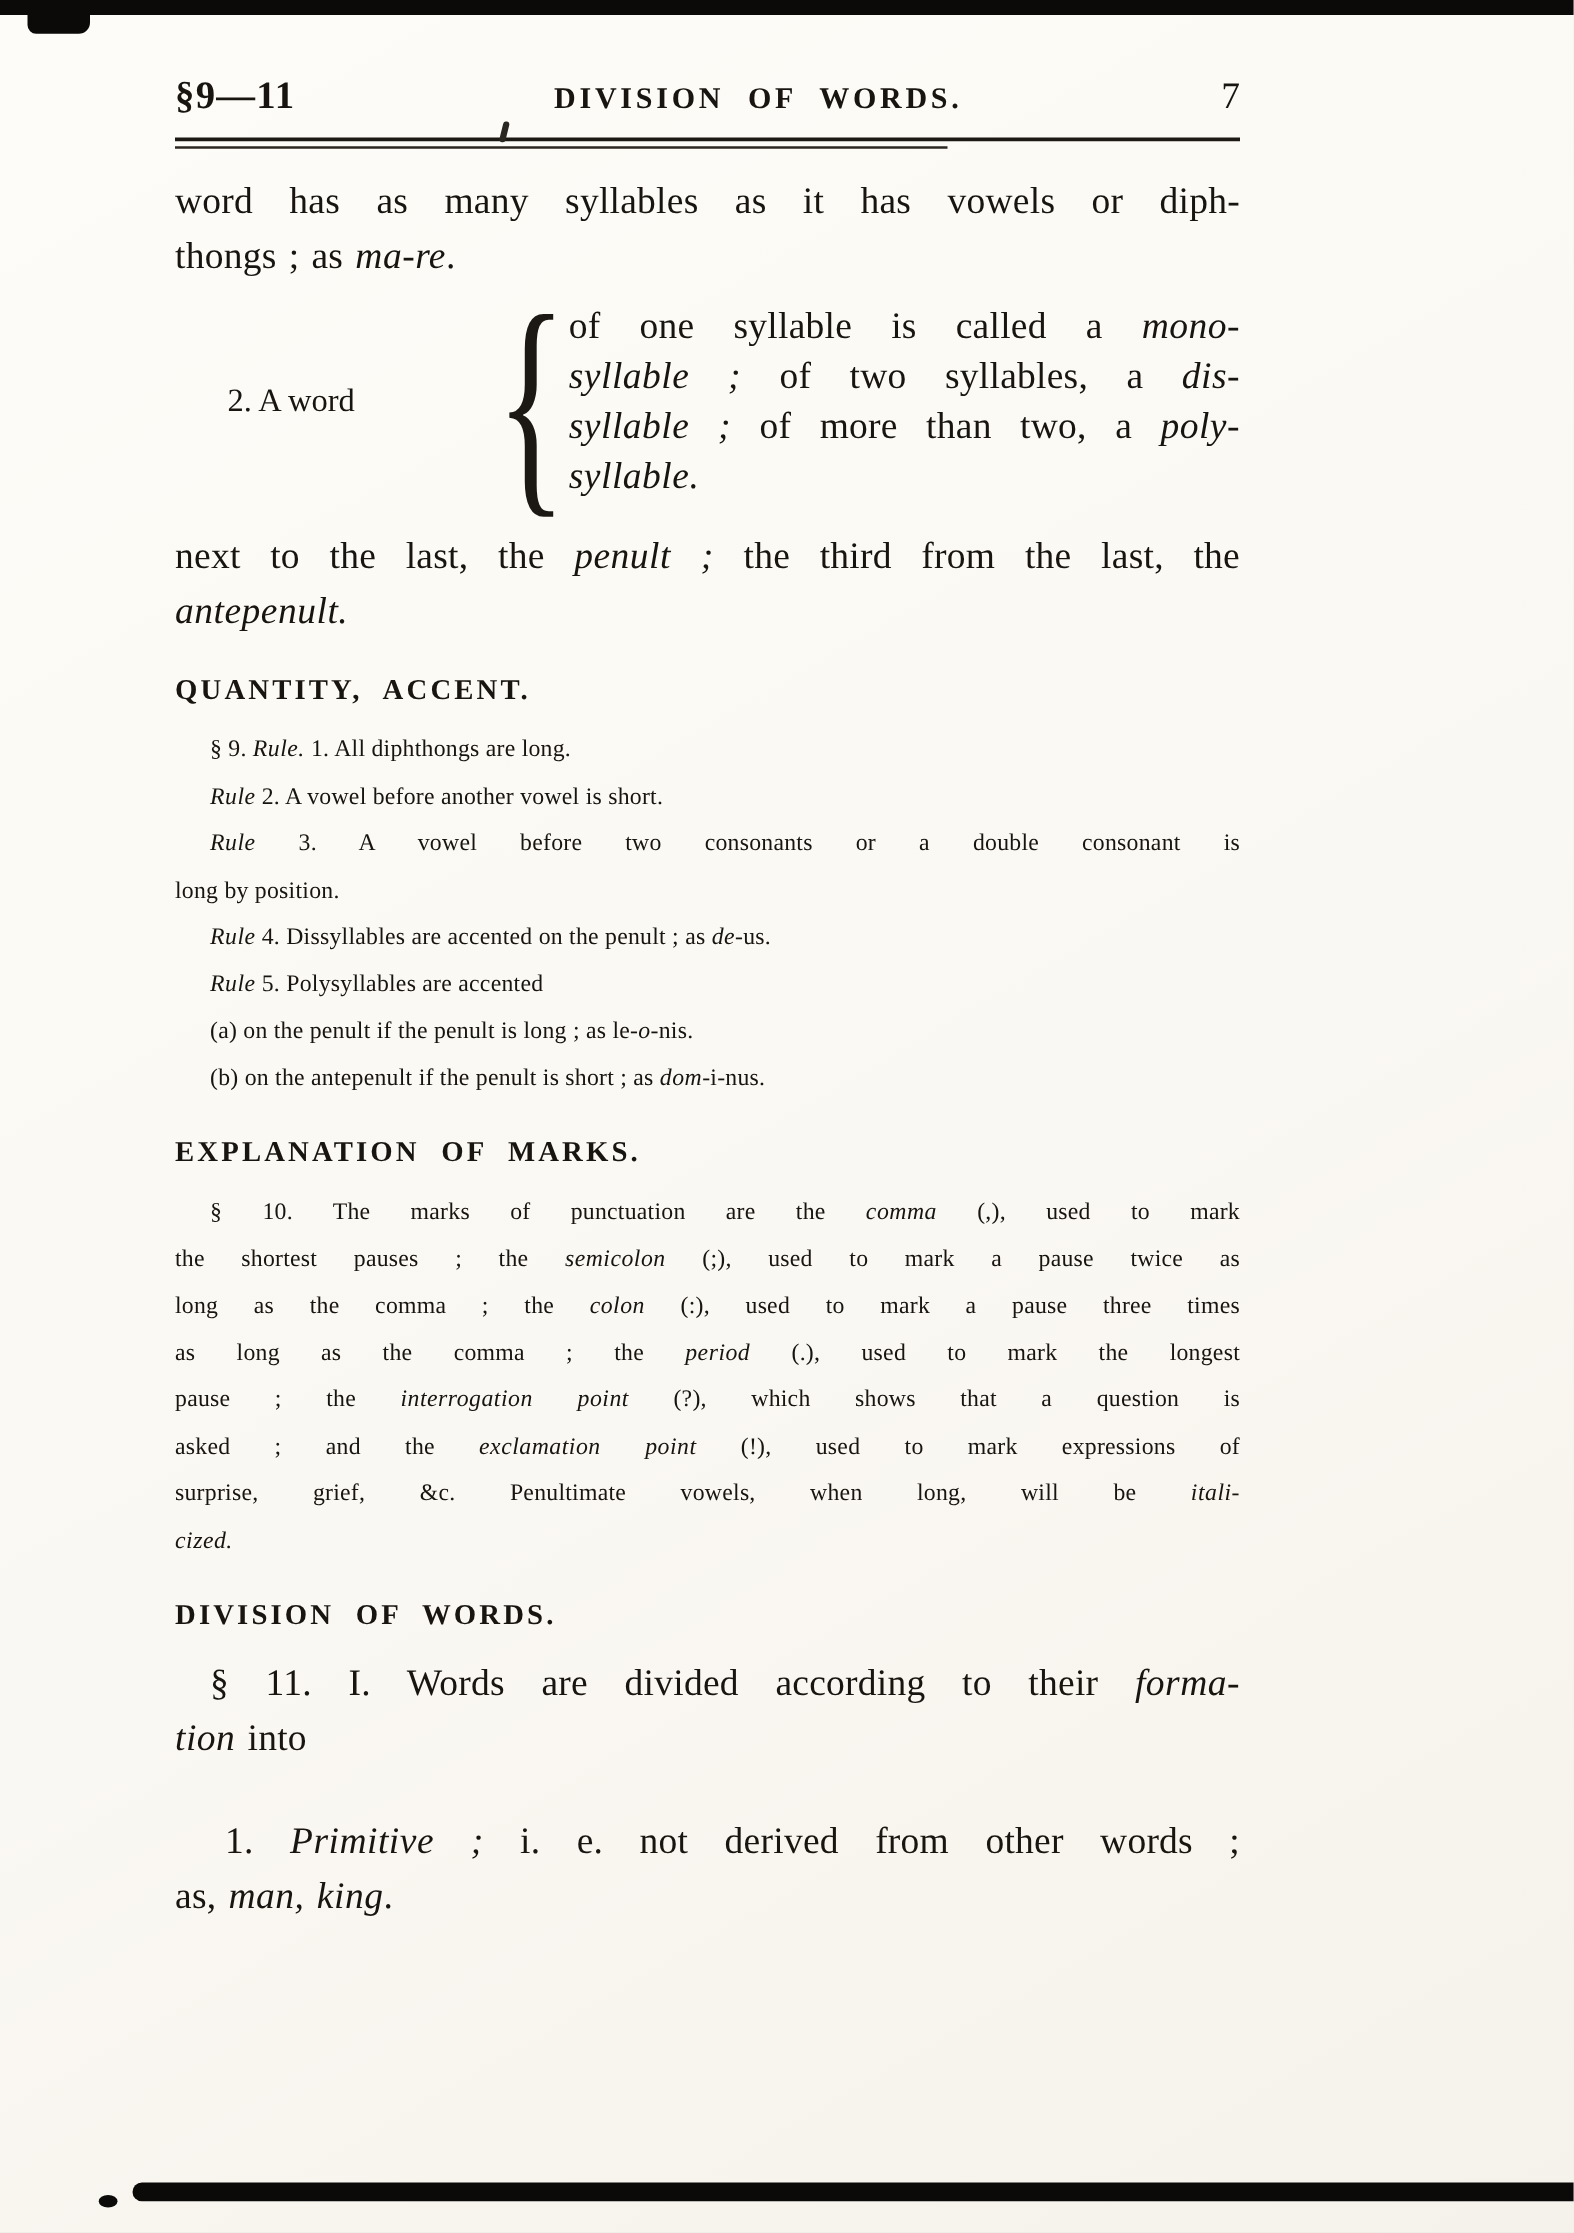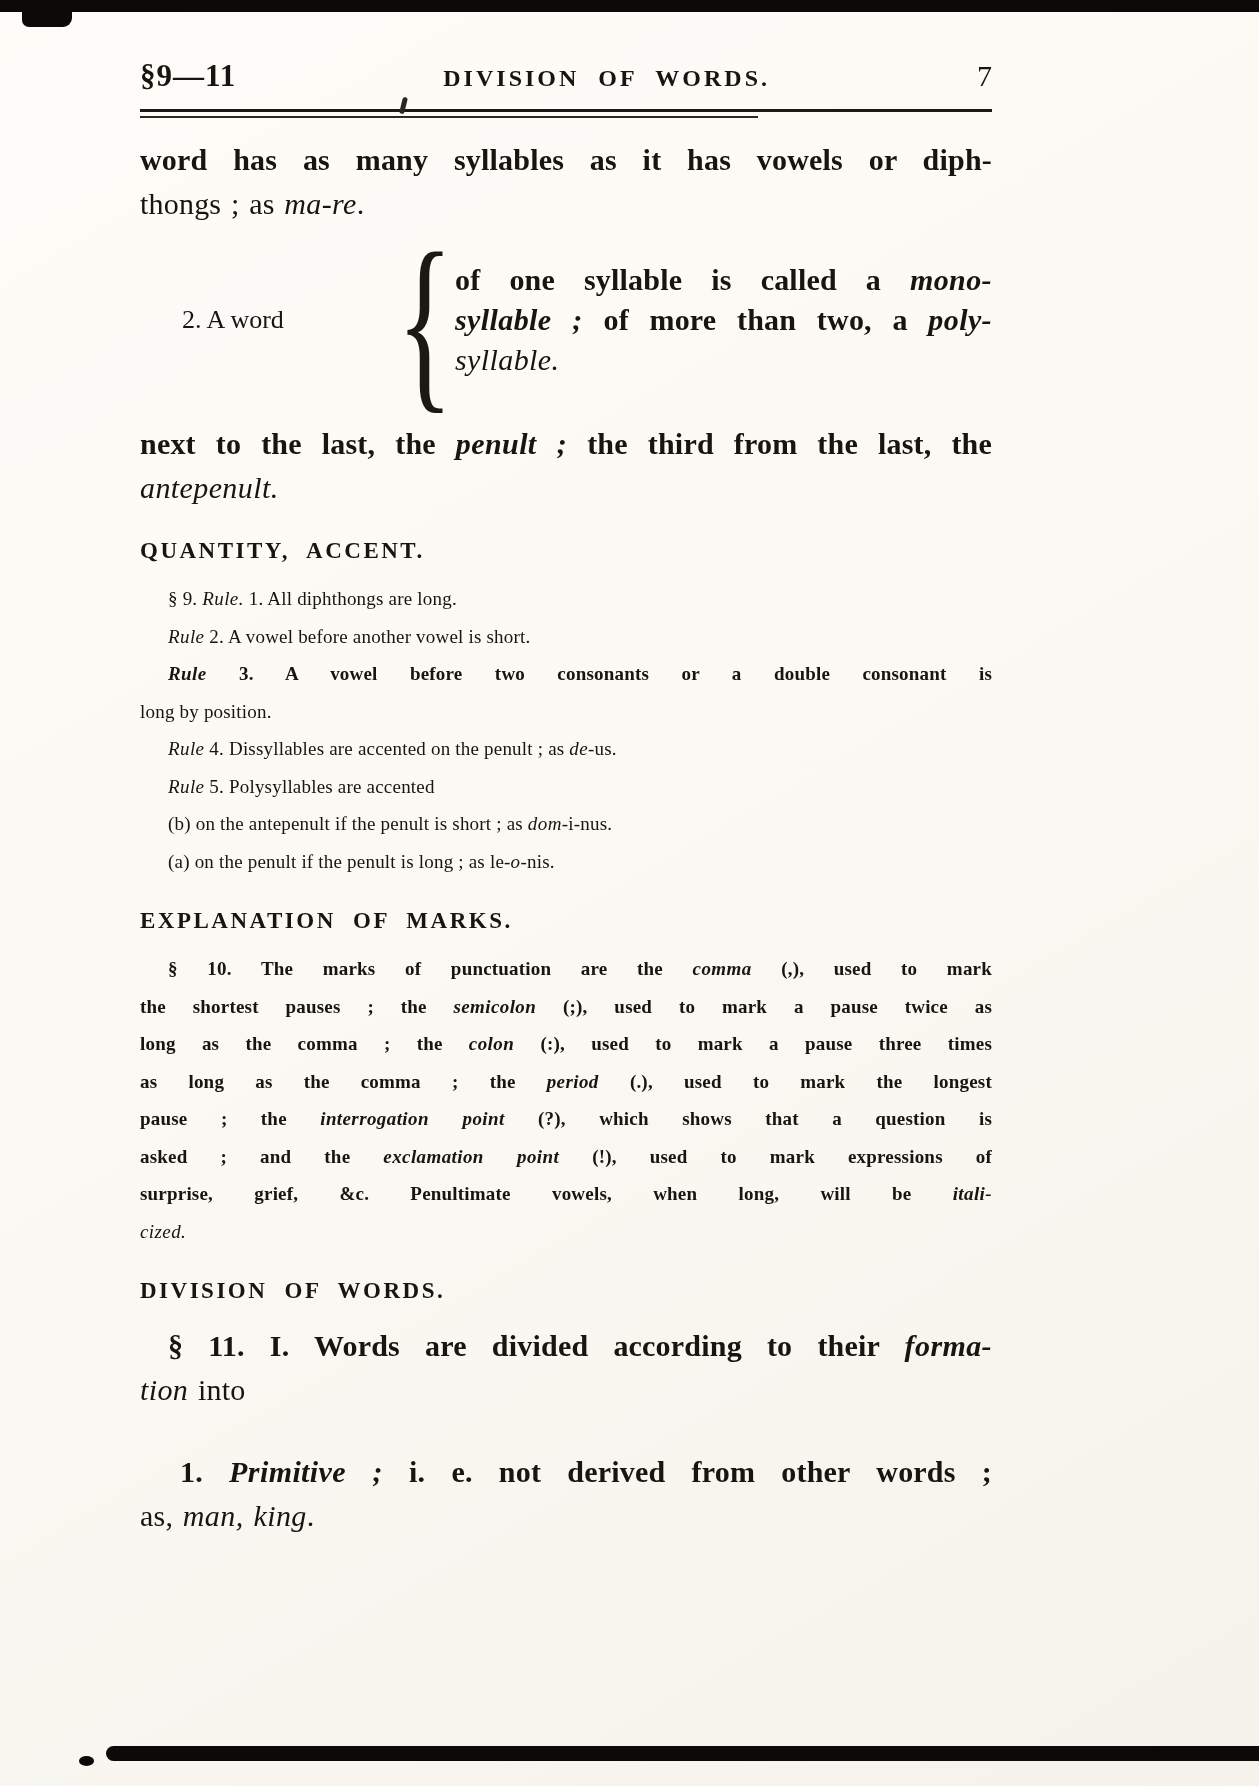--- a/index.html
+++ b/index.html
@@ -30,21 +30,21 @@
     line-height: 36px;
   }
   .section-range { font-size: 31px; font-weight: bold; letter-spacing: 1px; }
   .running-title { flex: 1; text-align: center; font-size: 24px; font-weight: bold; letter-spacing: 3px; word-spacing: 10px; }
   .page-number   { font-size: 30px; }
   .header-rule      { width: 852px; margin: 13px 0 0 140px; border-top: 3px solid #1c1813; }
   .header-rule-thin { width: 618px; margin: 4px 0 0 140px;  border-top: 2px solid #2c2821; }
   
   .content { width: 852px; margin-left: 140px; }
   .line { display: block; }
-  .jl { text-align: justify; text-align-last: justify; font-weight: bold; }
+  .jl { text-align: justify; text-align-last: justify; }
   em { font-style: italic; letter-spacing: 0.4px; text-align: right; }
   .para { margin-top: 20px; font-size: 30px; line-height: 44px; letter-spacing: 0.2px; word-spacing: 2px; }
   .ti28 { text-indent: 28px; }
   .ti34 { text-indent: 34px; }
   .ti40 { text-indent: 40px; margin-top: 38px; }
   
   .brace-block { display: flex; align-items: center; margin-top: 12px; }
   .brace-label { width: 255px; padding-left: 42px; font-size: 26px; }
   .brace {
     width: 60px; height: 164px;
@@ -87,41 +87,42 @@
     <p class="para">
       <span class="line jl">word has as many syllables as it has vowels or diph-</span>
       <span class="line">thongs ; as <em>ma-re</em>.</span>
     </p>
 
     <div class="brace-block">
       <div class="brace-label">2. A word</div>
       <div class="brace">{</div>
       <div class="brace-lines">
         <span class="line jl">of one syllable is called a <em>mono-</em></span>
+        <span class="line jl"><em>syllable ;</em> of two syllables, a <em>dis-</em></span>
         <span class="line jl"><em>syllable ;</em> of more than two, a <em>poly-</em></span>
         <span class="line"><em>syllable.</em></span>
       </div>
     </div>
 
     <p class="para">
       <span class="line jl">next to the last, the <em>penult ;</em> the third from the last, the</span>
       <span class="line"><em>antepenult.</em></span>
     </p>
 
     <h2 class="subhead">QUANTITY, ACCENT.</h2>
 
     <div class="smallprint">
       <span class="line ti28">§ 9. <em>Rule.</em> 1. All diphthongs are long.</span>
       <span class="line ti28"><em>Rule</em> 2. A vowel before another vowel is short.</span>
       <span class="line jl ti28"><em>Rule</em> 3. A vowel before two consonants or a double consonant is</span>
       <span class="line">long by position.</span>
       <span class="line ti28"><em>Rule</em> 4. Dissyllables are accented on the penult ; as <em>de</em>-us.</span>
       <span class="line ti28"><em>Rule</em> 5. Polysyllables are accented</span>
+      <span class="line ti28">(a) on the penult if the penult is long ; as le-<em>o</em>-nis.</span>
       <span class="line ti28">(b) on the antepenult if the penult is short ; as <em>dom</em>-i-nus.</span>
-      <span class="line ti28">(a) on the penult if the penult is long ; as le-<em>o</em>-nis.</span>
     </div>
 
     <h2 class="subhead">EXPLANATION OF MARKS.</h2>
 
     <div class="smallprint">
       <span class="line jl ti28">§ 10. The marks of punctuation are the <em>comma</em> (,), used to mark</span>
       <span class="line jl">the shortest pauses ; the <em>semicolon</em> (;), used to mark a pause twice as</span>
       <span class="line jl">long as the comma ; the <em>colon</em> (:), used to mark a pause three times</span>
       <span class="line jl">as long as the comma ; the <em>period</em> (.), used to mark the longest</span>
       <span class="line jl">pause ; the <em>interrogation point</em> (?), which shows that a question is</span>

